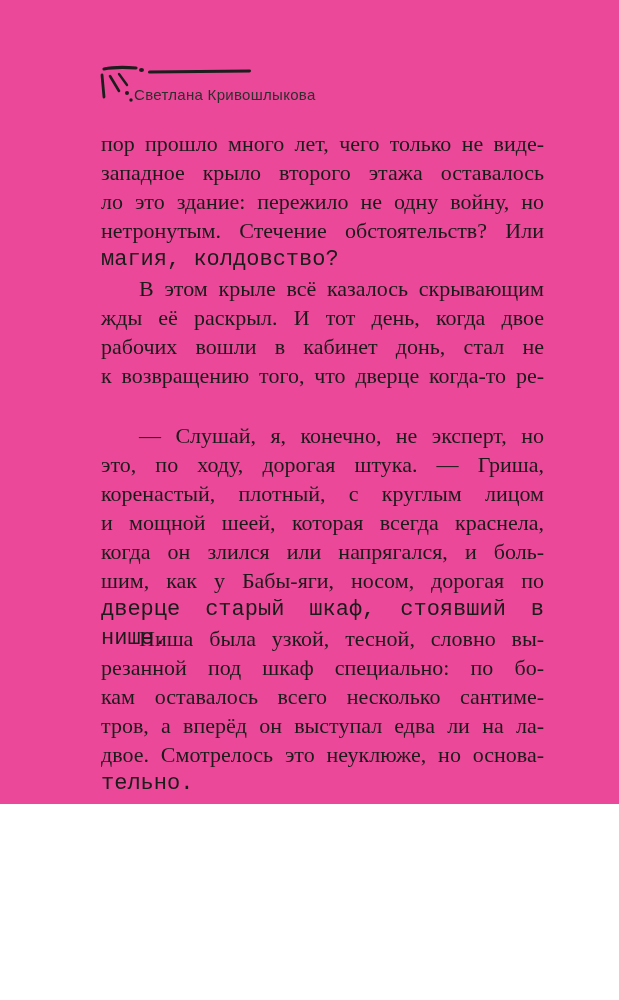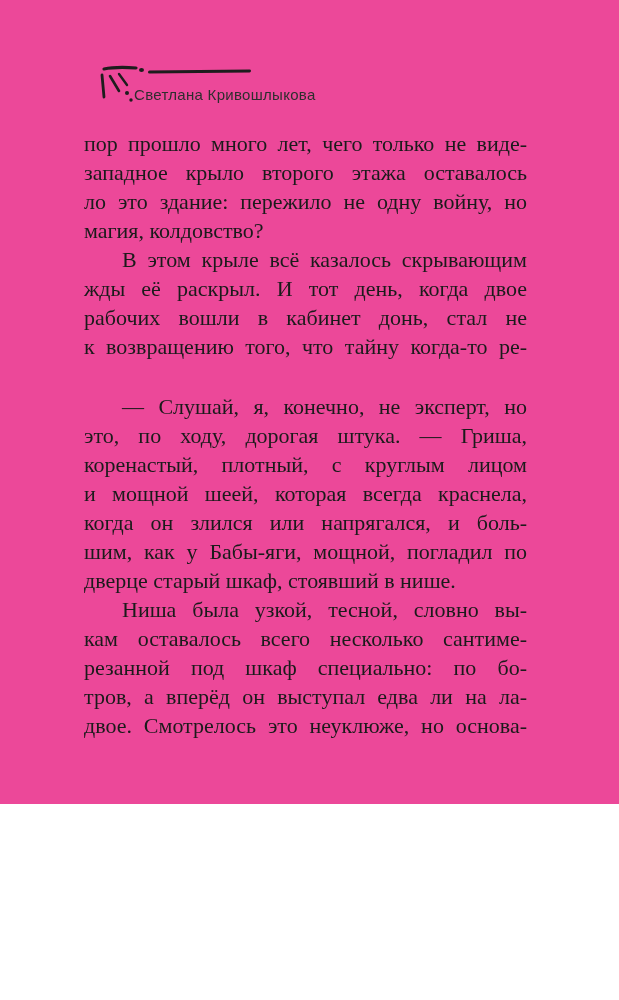--- a/index.html
+++ b/index.html
@@ -51,35 +51,36 @@
     font-family: "Liberation Sans", sans-serif;
     font-size: 15px;
     letter-spacing: 0.3px;
     color: #2e2e2e;
     white-space: nowrap;
   }
 
   
   .book-text {
     position: absolute;
-    left: 84px;
+    left: 101px;
     top: 129px;
     width: 443px;
     font-size: 22px;
   }
   .line {
     height: 29px;
     line-height: 29px;
     text-align: justify;
     text-align-last: justify;
     white-space: normal;
     overflow: visible;
   }
   .line.last {
     text-align-last: left;
+    font-family: Liberation Mono, monospace;
   }
   .line.indent {
     padding-left: 38px;
   }
   .spacer {
     height: 31px;
   }
 
   
   .footer-icon {
@@ -133,38 +134,40 @@
     </svg>
     <div class="ink-dot-a"></div>
     <div class="header-rule"></div>
     <div class="author">Светлана Кривошлыкова</div>
   </div>
 
   <div class="book-text">
       <div class="line">пор прошло много лет, чего только не виде-</div>
       <div class="line">западное крыло второго этажа оставалось</div>
       <div class="line">ло это здание: пережило не одну войну, но</div>
+      <div class="line">нетронутым. Стечение обстоятельств? Или</div>
       <div class="line last">магия, колдовство?</div>
       <div class="line indent">В этом крыле всё казалось скрывающим</div>
       <div class="line">жды её раскрыл. И тот день, когда двое</div>
       <div class="line">рабочих вошли в кабинет донь, стал не</div>
-      <div class="line">к возвращению того, что тайну когда-то ре-</div>
+      <div class="line">к возвращению того, что дверце когда-то ре-</div>
       <div class="spacer"></div>
       <div class="line indent">— Слушай, я, конечно, не эксперт, но</div>
       <div class="line">это, по ходу, дорогая штука. — Гриша,</div>
       <div class="line">коренастый, плотный, с круглым лицом</div>
       <div class="line">и мощной шеей, которая всегда краснела,</div>
       <div class="line">когда он злился или напрягался, и боль-</div>
-      <div class="line">шим, как у Бабы-яги, мощной, погладил по</div>
+      <div class="line">шим, как у Бабы-яги, носом, дорогая по</div>
       <div class="line last">дверце старый шкаф, стоявший в нише.</div>
       <div class="line indent">Ниша была узкой, тесной, словно вы-</div>
+      <div class="line">резанной под шкаф специально: по бо-</div>
       <div class="line">кам оставалось всего несколько сантиме-</div>
-      <div class="line">резанной под шкаф специально: по бо-</div>
       <div class="line">тров, а вперёд он выступал едва ли на ла-</div>
       <div class="line">двое. Смотрелось это неуклюже, но основа-</div>
+      <div class="line last">тельно.</div>
     </div>
 
   <div>
     <svg class="footer-icon" viewBox="0 0 44 40" fill="none" stroke="#1d1d1d" stroke-linecap="round">
       <path d="M9 4 L6 26" stroke-width="2.8"></path>
       <path d="M17 10 L10 28" stroke-width="2.5"></path>
       <path d="M27 16 L14 30" stroke-width="2.4"></path>
       <path d="M4 33 Q 16 31 32 32" stroke-width="3.2"></path>
       <path d="M7 38 L28 38" stroke-width="2.6"></path>
       <circle cx="37" cy="34" r="1.8" fill="#1d1d1d" stroke="none"></circle>

